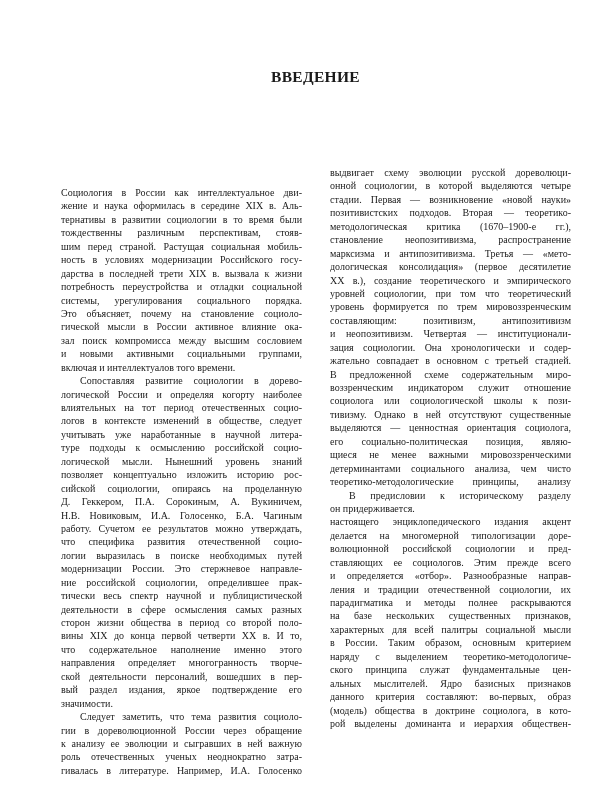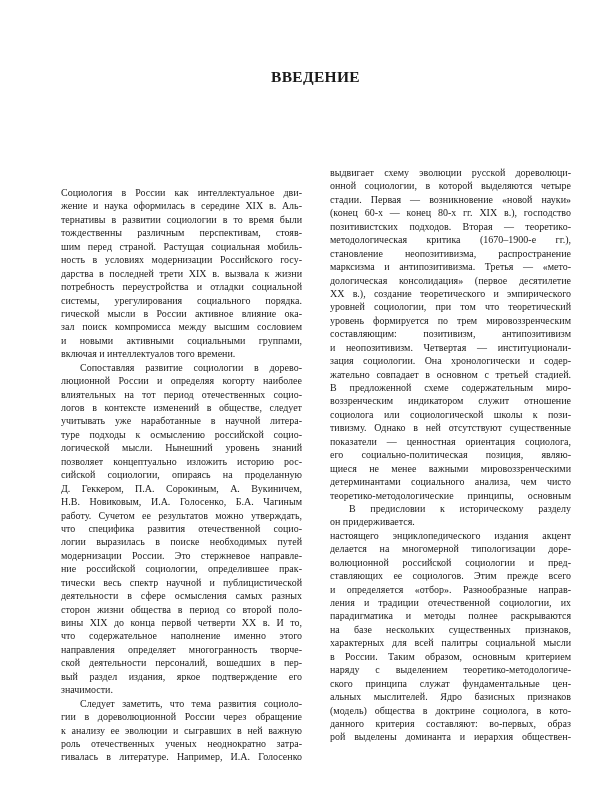--- a/index.html
+++ b/index.html
@@ -55,26 +55,27 @@
 <div class="column col-left">
   <div class="line">Социология в России как интеллектуальное дви-</div>
   <div class="line">жение и наука оформилась в середине XIX в. Аль-</div>
   <div class="line">тернативы в развитии социологии в то время были</div>
   <div class="line">тождественны различным перспективам, стояв-</div>
   <div class="line">шим перед страной. Растущая социальная мобиль-</div>
   <div class="line">ность в условиях модернизации Российского госу-</div>
   <div class="line">дарства в последней трети XIX в. вызвала к жизни</div>
   <div class="line">потребность переустройства и отладки социальной</div>
   <div class="line">системы, урегулирования социального порядка.</div>
+  <div class="line">Это объясняет, почему на становление социоло-</div>
   <div class="line">гической мысли в России активное влияние ока-</div>
   <div class="line">зал поиск компромисса между высшим сословием</div>
   <div class="line">и новыми активными социальными группами,</div>
   <div class="line last">включая и интеллектуалов того времени.</div>
   <div class="line ind">Сопоставляя развитие социологии в дорево-</div>
-  <div class="line">люционной России и определяя когорту наиболее</div>
+  <div class="line">логической России и определяя когорту наиболее</div>
   <div class="line">влиятельных на тот период отечественных социо-</div>
   <div class="line">логов в контексте изменений в обществе, следует</div>
   <div class="line">учитывать уже наработанные в научной литера-</div>
   <div class="line">туре подходы к осмыслению российской социо-</div>
   <div class="line">логической мысли. Нынешний уровень знаний</div>
   <div class="line">позволяет концептуально изложить историю рос-</div>
   <div class="line">сийской социологии, опираясь на проделанную</div>
   <div class="line">Д. Геккером, П.А. Сорокиным, А. Вукиничем,</div>
   <div class="line">Н.В. Новиковым, И.А. Голосенко, Б.А. Чагиным</div>
   <div class="line">работу. Сучетом ее результатов можно утверждать,</div>
@@ -95,53 +96,52 @@
   <div class="line">гии в дореволюционной России через обращение</div>
   <div class="line">к анализу ее эволюции и сыгравших в ней важную</div>
   <div class="line">роль отечественных ученых неоднократно затра-</div>
   <div class="line">гивалась в литературе. Например, И.А. Голосенко</div>
 </div>
 
 <div class="column col-right">
   <div class="line">выдвигает схему эволюции русской дореволюци-</div>
   <div class="line">онной социологии, в которой выделяются четыре</div>
   <div class="line">стадии. Первая — возникновение «новой науки»</div>
-  <div class="line">(конец 60-х — конец 80-х гг. XIX в.), господство</div>
   <div class="line">позитивистских подходов. Вторая — теоретико-</div>
   <div class="line">методологическая критика (1670–1900-е гг.),</div>
   <div class="line">становление неопозитивизма, распространение</div>
   <div class="line">марксизма и антипозитивизма. Третья — «мето-</div>
   <div class="line">дологическая консолидация» (первое десятилетие</div>
   <div class="line">XX в.), создание теоретического и эмпирического</div>
   <div class="line">уровней социологии, при том что теоретический</div>
   <div class="line">уровень формируется по трем мировоззренческим</div>
   <div class="line">составляющим: позитивизм, антипозитивизм</div>
   <div class="line">и неопозитивизм. Четвертая — институционали-</div>
   <div class="line">зация социологии. Она хронологически и содер-</div>
   <div class="line">жательно совпадает в основном с третьей стадией.</div>
   <div class="line">В предложенной схеме содержательным миро-</div>
   <div class="line">воззренческим индикатором служит отношение</div>
   <div class="line">социолога или социологической школы к пози-</div>
   <div class="line">тивизму. Однако в ней отсутствуют существенные</div>
-  <div class="line">показатели — ценностная ориентация социолога,</div>
+  <div class="line">выделяются — ценностная ориентация социолога,</div>
   <div class="line">его социально-политическая позиция, являю-</div>
   <div class="line">щиеся не менее важными мировоззренческими</div>
   <div class="line">детерминантами социального анализа, чем чисто</div>
-  <div class="line">теоретико-методологические принципы, основным</div>
+  <div class="line">теоретико-методологические принципы, анализу</div>
   <div class="line ind">В предисловии к историческому разделу</div>
   <div class="line last">он придерживается.</div>
   <div class="line">настоящего энциклопедического издания акцент</div>
   <div class="line">делается на многомерной типологизации доре-</div>
   <div class="line">волюционной российской социологии и пред-</div>
   <div class="line">ставляющих ее социологов. Этим прежде всего</div>
   <div class="line">и определяется «отбор». Разнообразные направ-</div>
   <div class="line">ления и традиции отечественной социологии, их</div>
   <div class="line">парадигматика и методы полнее раскрываются</div>
   <div class="line">на базе нескольких существенных признаков,</div>
   <div class="line">характерных для всей палитры социальной мысли</div>
   <div class="line">в России. Таким образом, основным критерием</div>
   <div class="line">наряду с выделением теоретико-методологиче-</div>
   <div class="line">ского принципа служат фундаментальные цен-</div>
   <div class="line">альных мыслителей. Ядро базисных признаков</div>
+  <div class="line">данного критерия составляют: во-первых, образ</div>
   <div class="line">(модель) общества в доктрине социолога, в кото-</div>
-  <div class="line">данного критерия составляют: во-первых, образ</div>
   <div class="line">рой выделены доминанта и иерархия обществен-</div>
 </div>
 
 </body></html>

